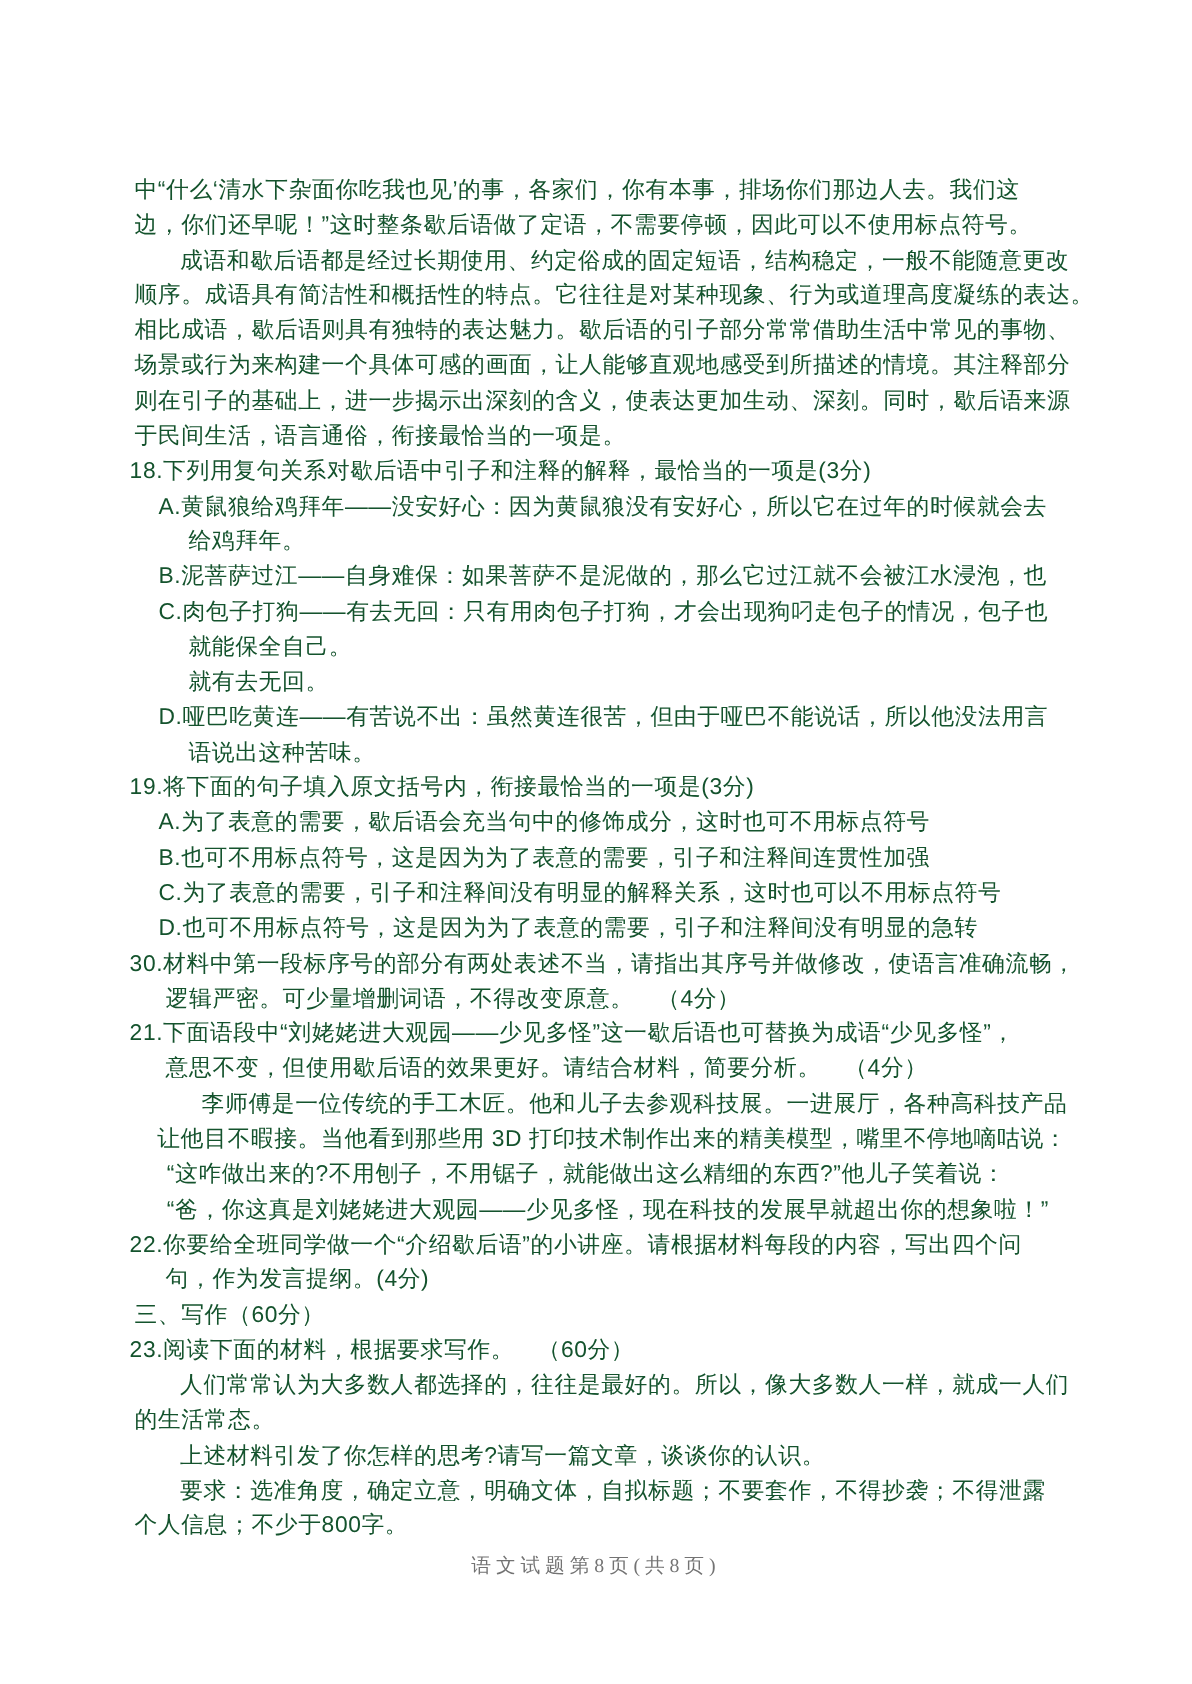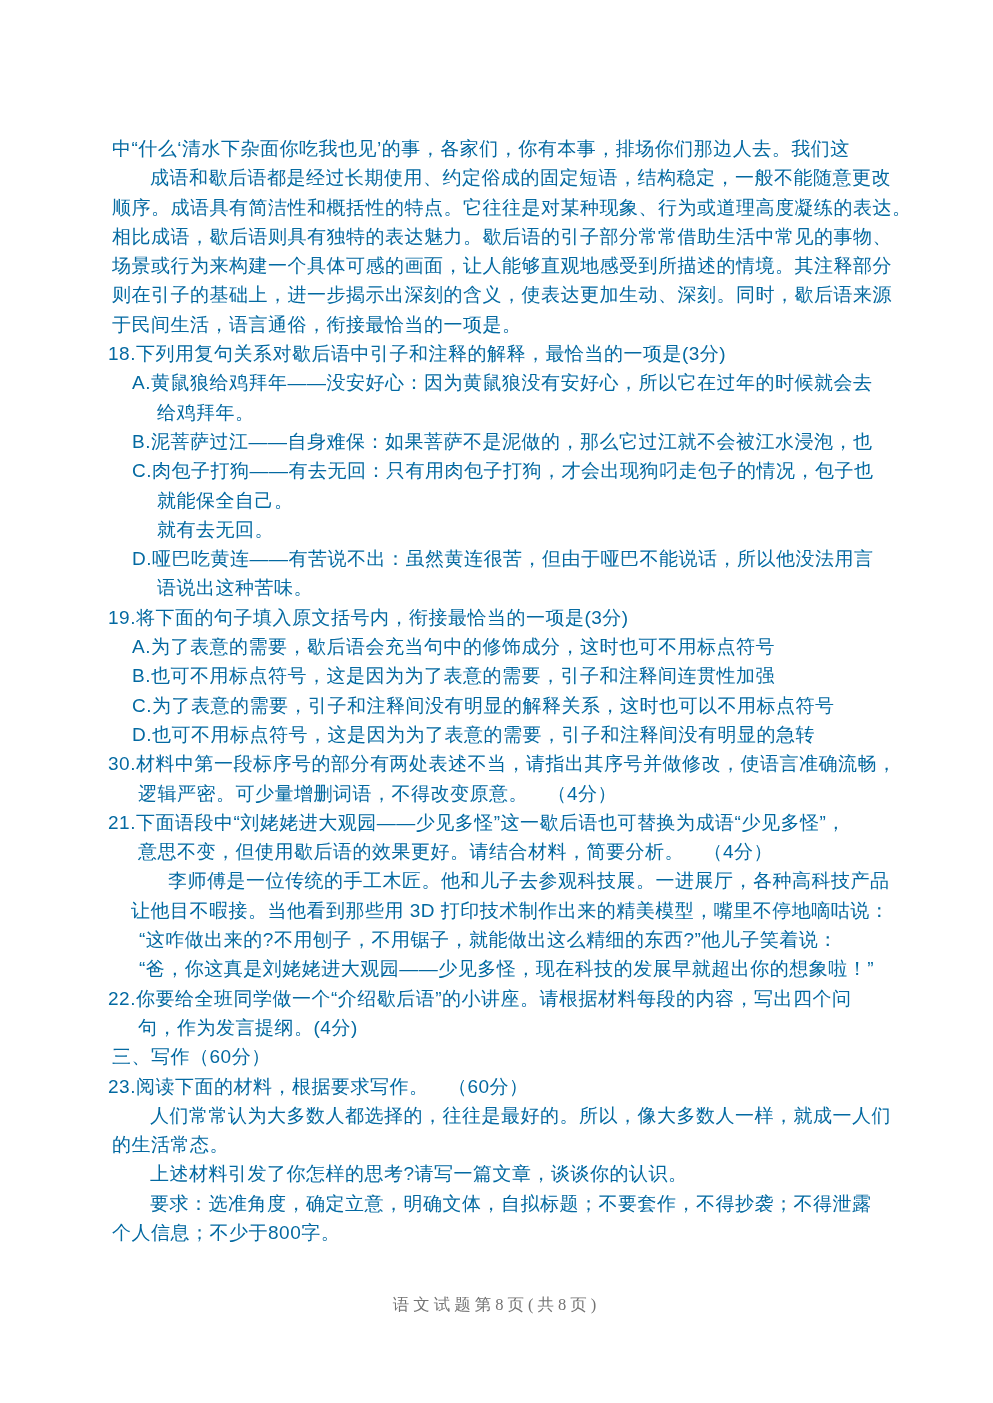--- a/index.html
+++ b/index.html
@@ -11,25 +11,25 @@
     position: relative;
     width: 993px;
     height: 1403px;
     background: #ffffff;
     overflow: hidden;
     font-family: "Liberation Sans", sans-serif;
   }
   .doc {
     position: absolute;
     left: 112px;
-    top: 134px;
+    top: 144px;
     width: 800px;
     font-size: 19px;
     line-height: 29.3px;
-    color: #0369a1;
+    color: #14532d;
     letter-spacing: 0.5px;
   }
   .line { white-space: pre; }
   
   .flush   { margin-left: 0; }
   .qnum    { margin-left: -4px; }
   .para    { margin-left: 38px; }
   .opt     { margin-left: 20px; }
   .optc    { margin-left: 45px; }
   .qcont   { margin-left: 26px; }
@@ -48,20 +48,21 @@
     letter-spacing: 4px;
     font-family: "Liberation Serif", serif;
   }
 </style>
 </head>
 <body>
 
 <div class="page">
   <div class="doc">
       <div class="line flush">中“什么‘清水下杂面你吃我也见’的事，各家们，你有本事，排场你们那边人去。我们这</div>
+      <div class="line flush">边，你们还早呢！”这时整条歇后语做了定语，不需要停顿，因此可以不使用标点符号。</div>
       <div class="line para">成语和歇后语都是经过长期使用、约定俗成的固定短语，结构稳定，一般不能随意更改</div>
       <div class="line flush">顺序。成语具有简洁性和概括性的特点。它往往是对某种现象、行为或道理高度凝练的表达。</div>
       <div class="line flush">相比成语，歇后语则具有独特的表达魅力。歇后语的引子部分常常借助生活中常见的事物、</div>
       <div class="line flush">场景或行为来构建一个具体可感的画面，让人能够直观地感受到所描述的情境。其注释部分</div>
       <div class="line flush">则在引子的基础上，进一步揭示出深刻的含义，使表达更加生动、深刻。同时，歇后语来源</div>
       <div class="line flush">于民间生活，语言通俗，衔接最恰当的一项是。</div>
       <div class="line qnum">18.下列用复句关系对歇后语中引子和注释的解释，最恰当的一项是(3分)</div>
       <div class="line opt">A.黄鼠狼给鸡拜年——没安好心：因为黄鼠狼没有安好心，所以它在过年的时候就会去</div>
       <div class="line optc">给鸡拜年。</div>
       <div class="line opt">B.泥菩萨过江——自身难保：如果菩萨不是泥做的，那么它过江就不会被江水浸泡，也</div>

